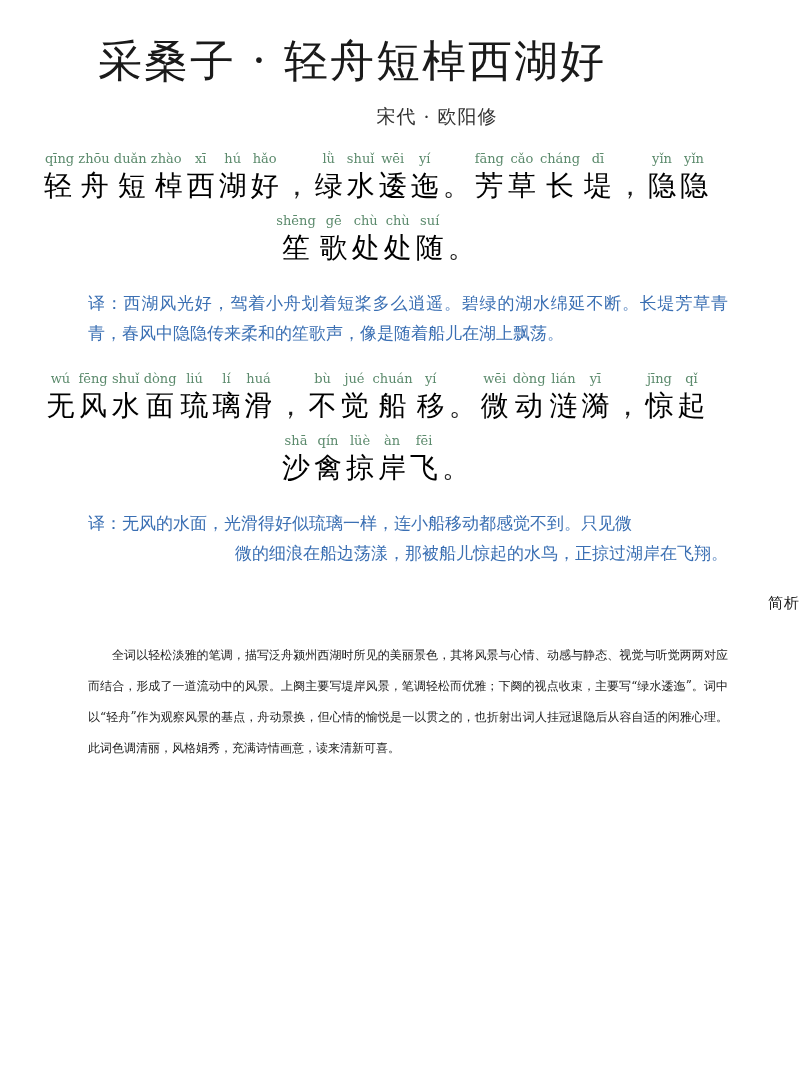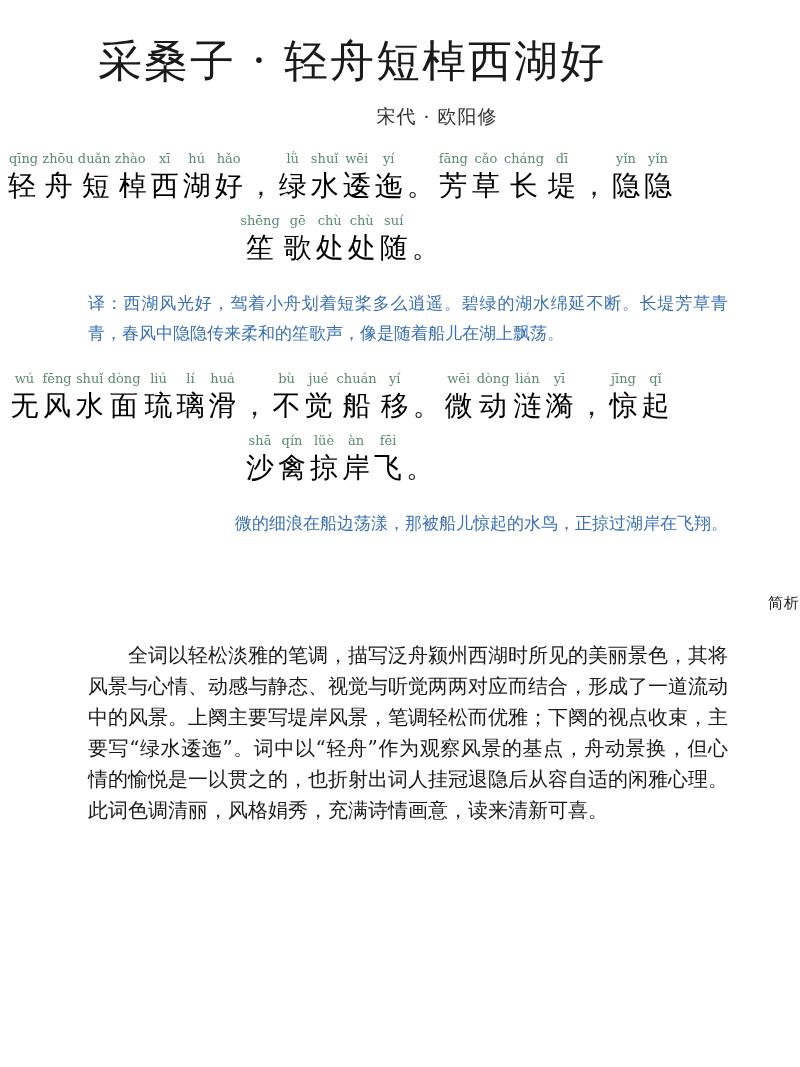--- a/index.html
+++ b/index.html
@@ -34,20 +34,21 @@
       text-align: center;
       font-size: 19px;
       color: #333333;
       letter-spacing: 1px;
       margin-left: 37px;
     }
     .verse-line {
       position: absolute;
       left: 0;
       width: 680px;
+      padding-left: 36px;
     }
     .ruby-row {
       display: flex;
       justify-content: center;
       align-items: flex-end;
     }
     .seg {
       display: inline-flex;
       flex-direction: column;
       align-items: center;
@@ -91,21 +92,21 @@
       text-align: right;
       font-size: 15px;
       color: #1a1a1a;
       letter-spacing: 1px;
     }
     .analysis {
       position: absolute;
       top: 640px;
       left: 88px;
       width: 640px;
-      font-size: 20px;
+      font-size: 12px;
       line-height: 31px;
       color: #1a1a1a;
       text-indent: 2em;
       text-align: justify;
     }
   </style>
 </head>
 <body>
 
 <div class="title">采桑子 · 轻舟短棹西湖好</div>
@@ -299,17 +300,18 @@
       </span>
       <span class="seg">
         <span class="py">fēi</span>
         <span class="hz">飞</span>
       </span>
       <span class="punct">。</span>
     </div>
 </div>
 
 <div class="translation" style="top:508px;">
+  <div>译：无风的水面，光滑得好似琉璃一样，连小船移动都感觉不到。只见微</div>
   <div class="centered" style="text-align:right;">微的细浪在船边荡漾，那被船儿惊起的水鸟，正掠过湖岸在飞翔。</div>
 </div>
 
 <div class="section-heading">简析</div>
 <div class="analysis">全词以轻松淡雅的笔调，描写泛舟颍州西湖时所见的美丽景色，其将风景与心情、动感与静态、视觉与听觉两两对应而结合，形成了一道流动中的风景。上阕主要写堤岸风景，笔调轻松而优雅；下阕的视点收束，主要写“绿水逶迤”。词中以“轻舟”作为观察风景的基点，舟动景换，但心情的愉悦是一以贯之的，也折射出词人挂冠退隐后从容自适的闲雅心理。此词色调清丽，风格娟秀，充满诗情画意，读来清新可喜。</div>
 
 </body></html>

